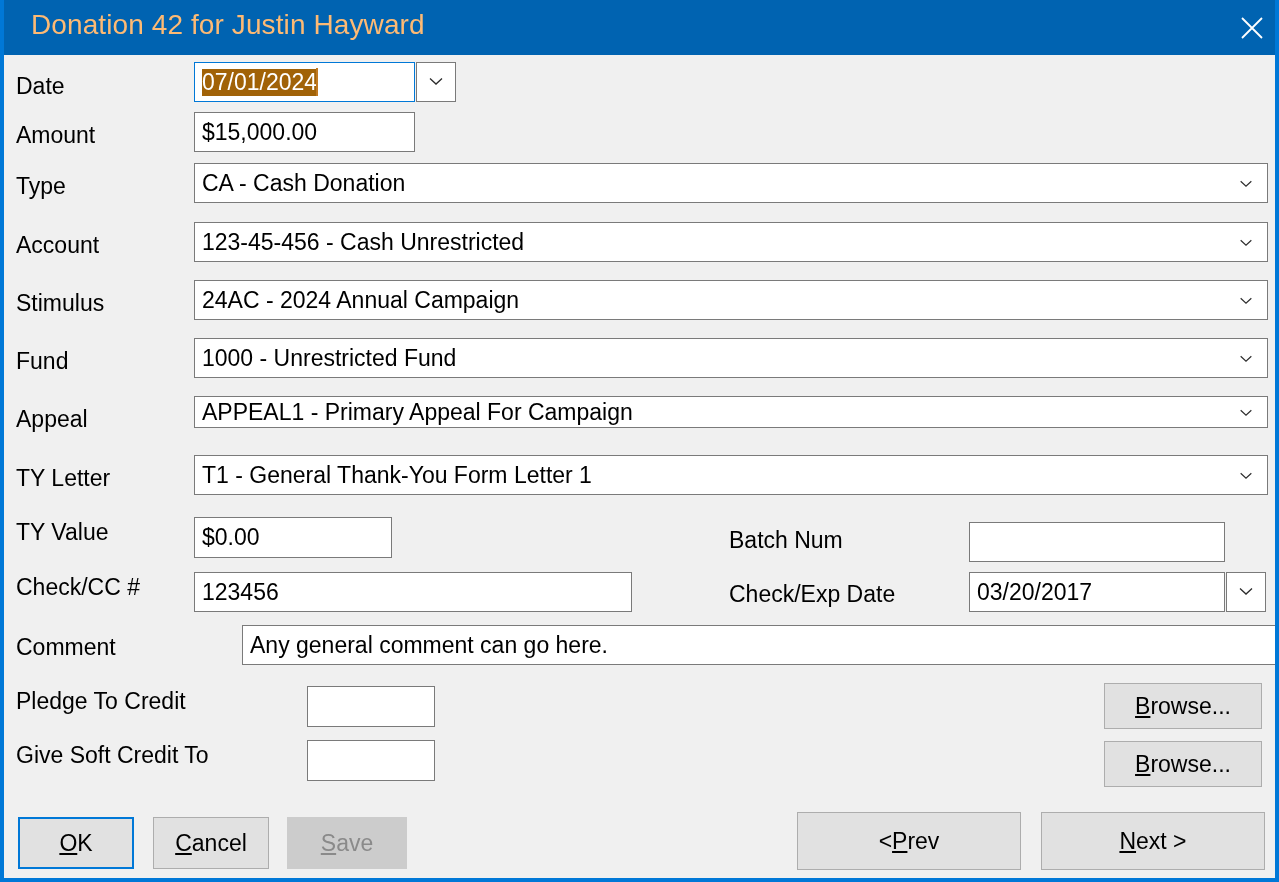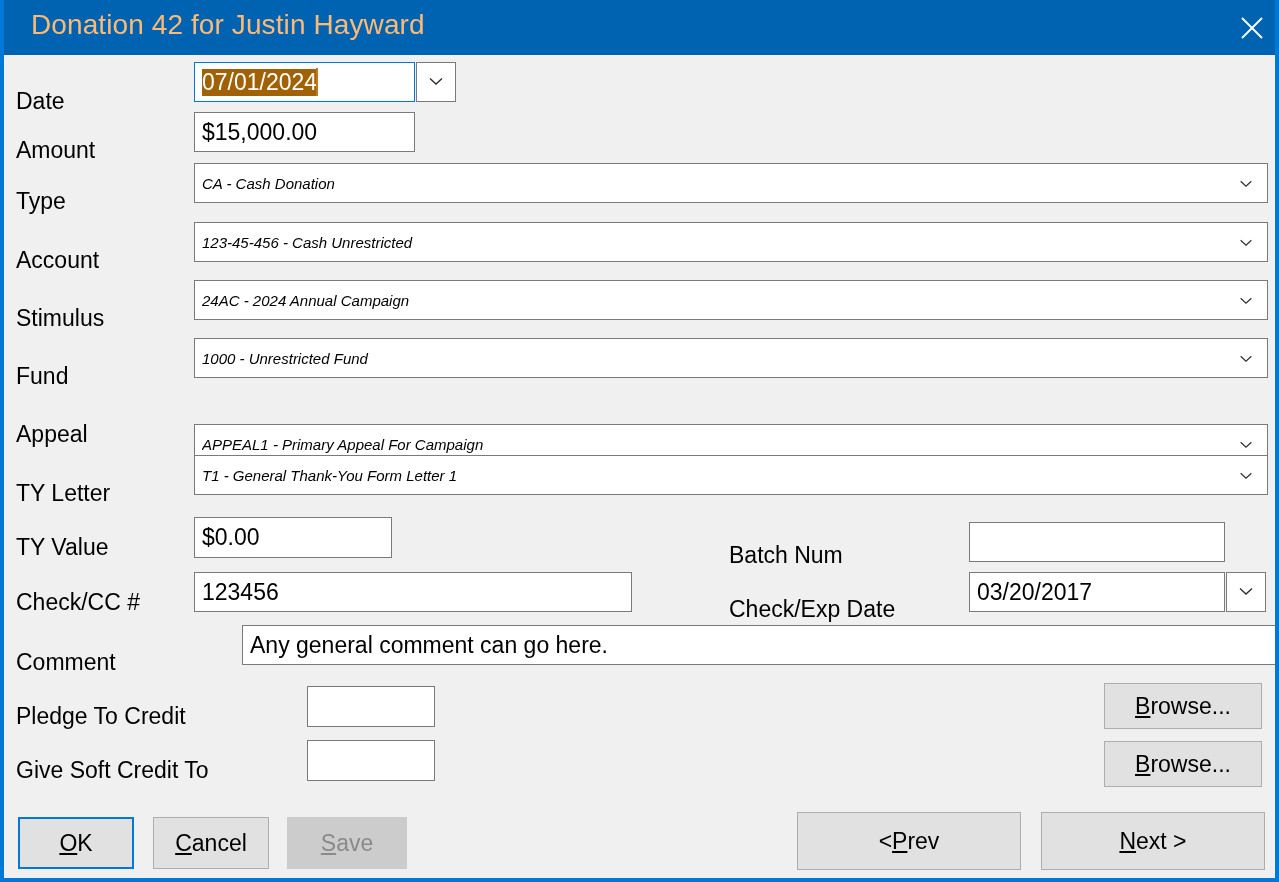--- a/index.html
+++ b/index.html
@@ -58,21 +58,20 @@
     top: 55px;
     right: 0;
     bottom: 0;
   }
   .lbl {
     position: absolute;
     font-size: 23px;
     color: #000000;
     white-space: nowrap;
     line-height: 1;
-    margin-top: 15px;
   }
 
   
   .tbox {
     position: absolute;
     box-sizing: border-box;
     background: #ffffff;
     border: 1px solid #7a7a7a;
     font-size: 23px;
     color: #000000;
@@ -82,29 +81,28 @@
     white-space: nowrap;
     overflow: hidden;
     cursor: text;
   }
   
   .combo {
     position: absolute;
     box-sizing: border-box;
     background: #ffffff;
     border: 1px solid #7a7a7a;
-    font-size: 15px;
+    font-size: 23px;
     color: #000000;
     display: flex;
     align-items: center;
     padding: 5px 7px;
     white-space: nowrap;
     overflow: hidden;
     cursor: pointer;
-    font-style: italic;
   }
   .combo .combo-text { flex: 1 1 auto; overflow: hidden; }
   .chev {
     flex: 0 0 auto;
     width: 20px;
     display: flex;
     align-items: center;
     justify-content: center;
     padding-right: 4px;
   }
@@ -231,21 +229,21 @@
     <div class="combo" style="left:190px; top:283px; width:1074px; height:40px;">
       <span class="combo-text">1000 - Unrestricted Fund</span>
       <span class="chev">
         <svg width="16" height="11" viewBox="0 0 18 12">
             <path d="M3 3.5 L9 9 L15 3.5" stroke="#2b2b2b" stroke-width="1.3" fill="none"></path>
           </svg>
       </span>
     </div>
 
     <div class="lbl" style="left:12px; top:353px;">Appeal</div>
-    <div class="combo" style="left:190px; top:341px; width:1074px; height:40px;margin-top:28px;">
+    <div class="combo" style="left:190px; top:341px; width:1074px; height:32px;">
       <span class="combo-text">APPEAL1 - Primary Appeal For Campaign</span>
       <span class="chev">
         <svg width="16" height="11" viewBox="0 0 18 12">
             <path d="M3 3.5 L9 9 L15 3.5" stroke="#2b2b2b" stroke-width="1.3" fill="none"></path>
           </svg>
       </span>
     </div>
 
     <div class="lbl" style="left:12px; top:412px;">TY Letter</div>
     <div class="combo" style="left:190px; top:400px; width:1074px; height:40px;">

